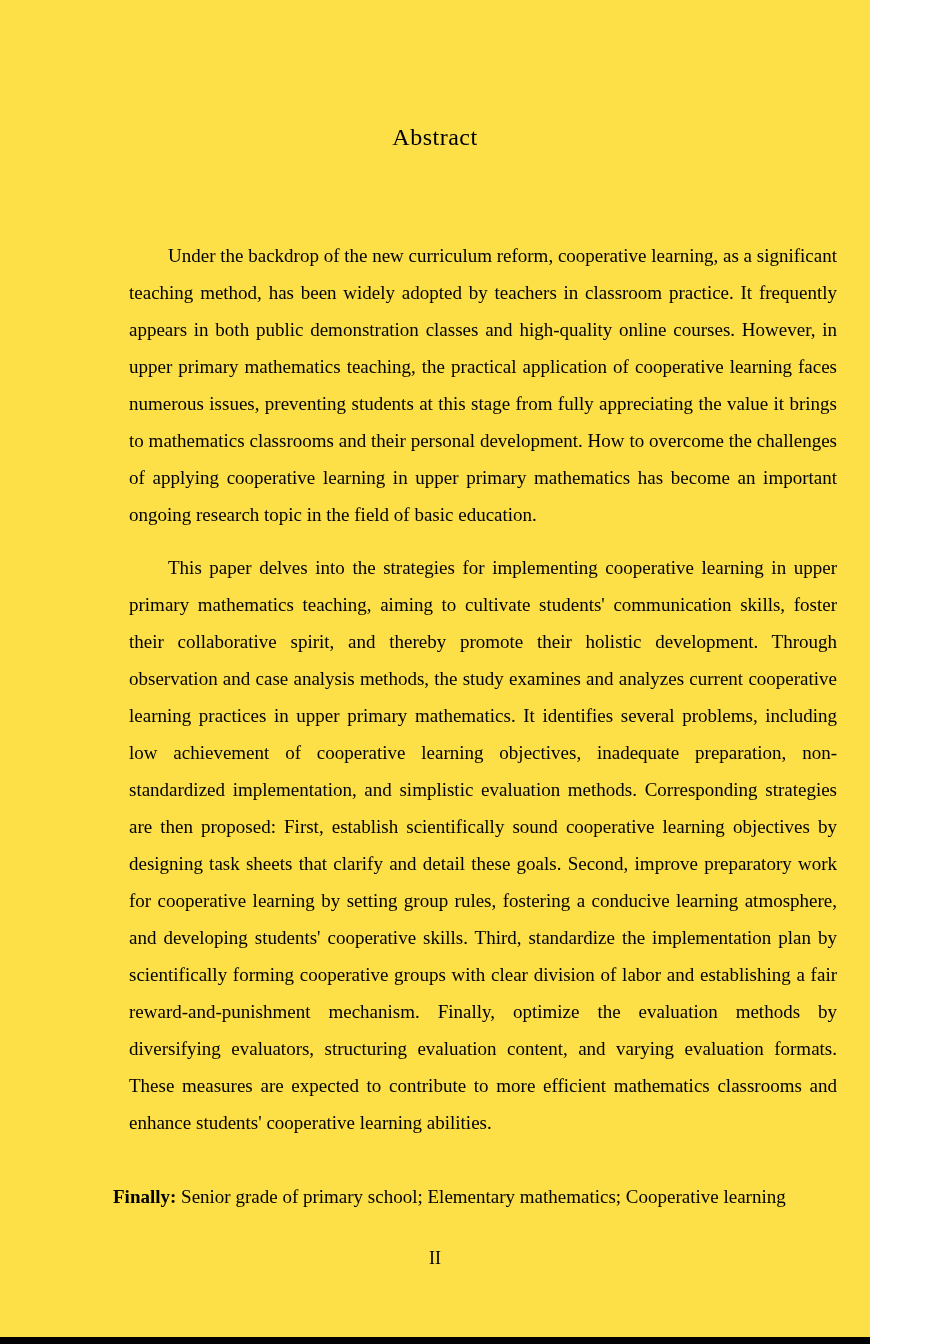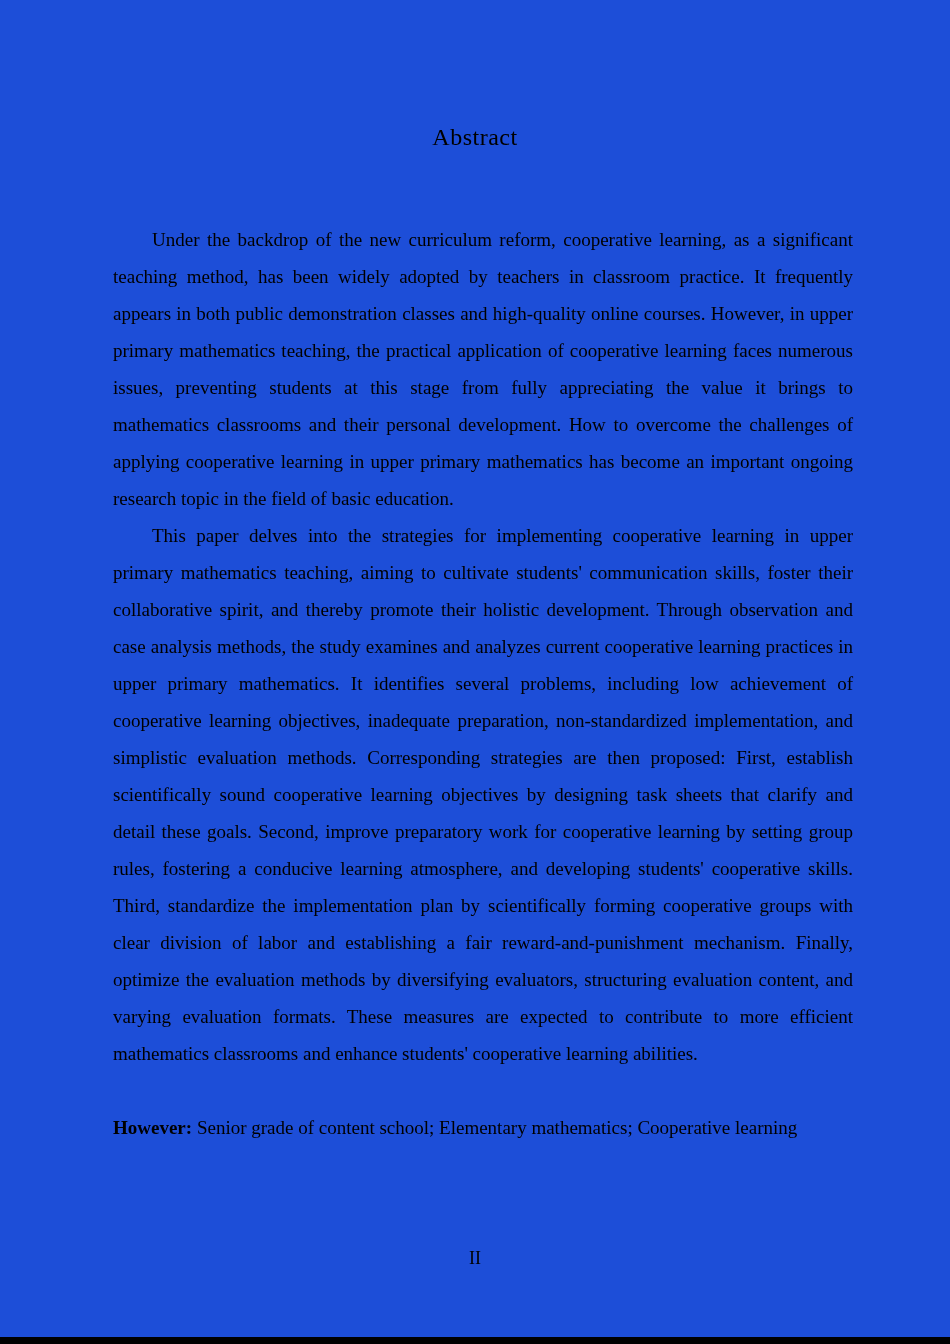--- a/index.html
+++ b/index.html
@@ -2,23 +2,23 @@
 <html><head>
 <meta charset="utf-8">
 <style>
   html, body {
     margin: 0;
     padding: 0;
     background: #ffffff;
   }
   .page {
     position: relative;
-    width: 950px;
+    width: 870px;
     height: 1344px;
-    background: #1d4ed8;
+    background: #fde047;
     color: #000000;
     font-family: "Liberation Serif", "DejaVu Serif", serif;
     overflow: hidden;
   }
   .title {
     position: absolute;
     top: 124px;
     left: 0;
     right: 0;
     margin: 0;
@@ -27,21 +27,21 @@
     font-weight: 400;
     letter-spacing: 0.5px;
   }
   .content {
     position: absolute;
     top: 221px;
     left: 113px;
     width: 740px;
   }
   .para {
-    margin: 0;
+    margin: 16px;
     text-align: justify;
     text-indent: 39px;
     font-size: 19px;
     line-height: 37px;
   }
   .keywords {
     margin: 37px 0 0 0;
     text-align: left;
     font-size: 19px;
     line-height: 37px;
@@ -70,21 +70,21 @@
 <body>
 
 <div class="page">
 
   <h1 class="title">Abstract</h1>
 
   <div class="content">
     <p class="para">Under the backdrop of the new curriculum reform, cooperative learning, as a significant teaching method, has been widely adopted by teachers in classroom practice. It frequently appears in both public demonstration classes and high-quality online courses. However, in upper primary mathematics teaching, the practical application of cooperative learning faces numerous issues, preventing students at this stage from fully appreciating the value it brings to mathematics classrooms and their personal development. How to overcome the challenges of applying cooperative learning in upper primary mathematics has become an important ongoing research topic in the field of basic education.</p>
     <p class="para">This paper delves into the strategies for implementing cooperative learning in upper primary mathematics teaching, aiming to cultivate students' communication skills, foster their collaborative spirit, and thereby promote their holistic development. Through observation and case analysis methods, the study examines and analyzes current cooperative learning practices in upper primary mathematics. It identifies several problems, including low achievement of cooperative learning objectives, inadequate preparation, non-standardized implementation, and simplistic evaluation methods. Corresponding strategies are then proposed: First, establish scientifically sound cooperative learning objectives by designing task sheets that clarify and detail these goals. Second, improve preparatory work for cooperative learning by setting group rules, fostering a conducive learning atmosphere, and developing students' cooperative skills. Third, standardize the implementation plan by scientifically forming cooperative groups with clear division of labor and establishing a fair reward-and-punishment mechanism. Finally, optimize the evaluation methods by diversifying evaluators, structuring evaluation content, and varying evaluation formats. These measures are expected to contribute to more efficient mathematics classrooms and enhance students' cooperative learning abilities.</p>
     <p class="keywords">
-      <span class="kw-label">However:</span><span> Senior grade of content school; Elementary mathematics; Cooperative learning</span>
+      <span class="kw-label">Finally:</span><span> Senior grade of primary school; Elementary mathematics; Cooperative learning</span>
     </p>
   </div>
 
   <div class="page-number">II</div>
 
   <div class="bottom-edge"></div>
 
 </div>
 
 </body></html>

